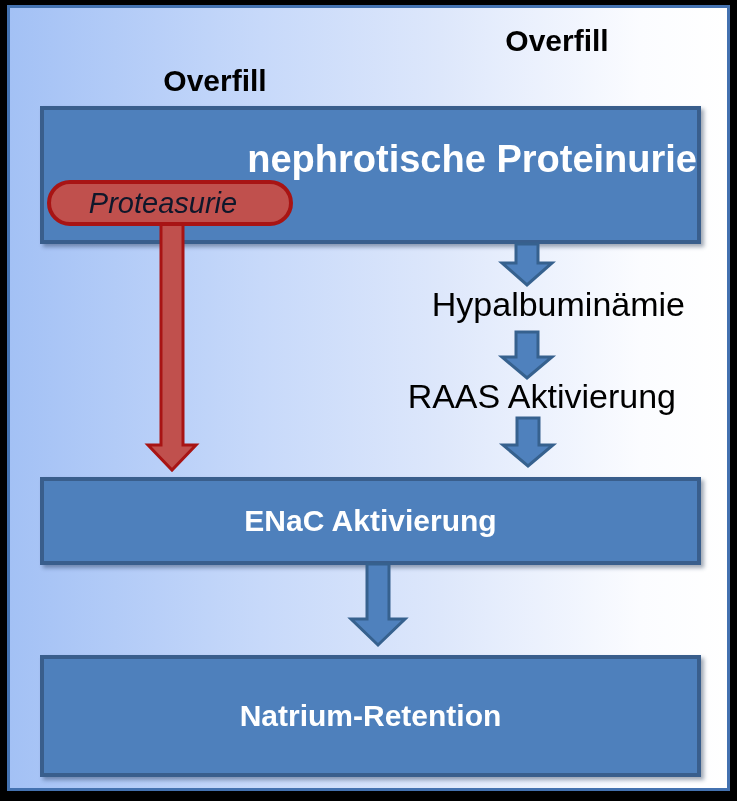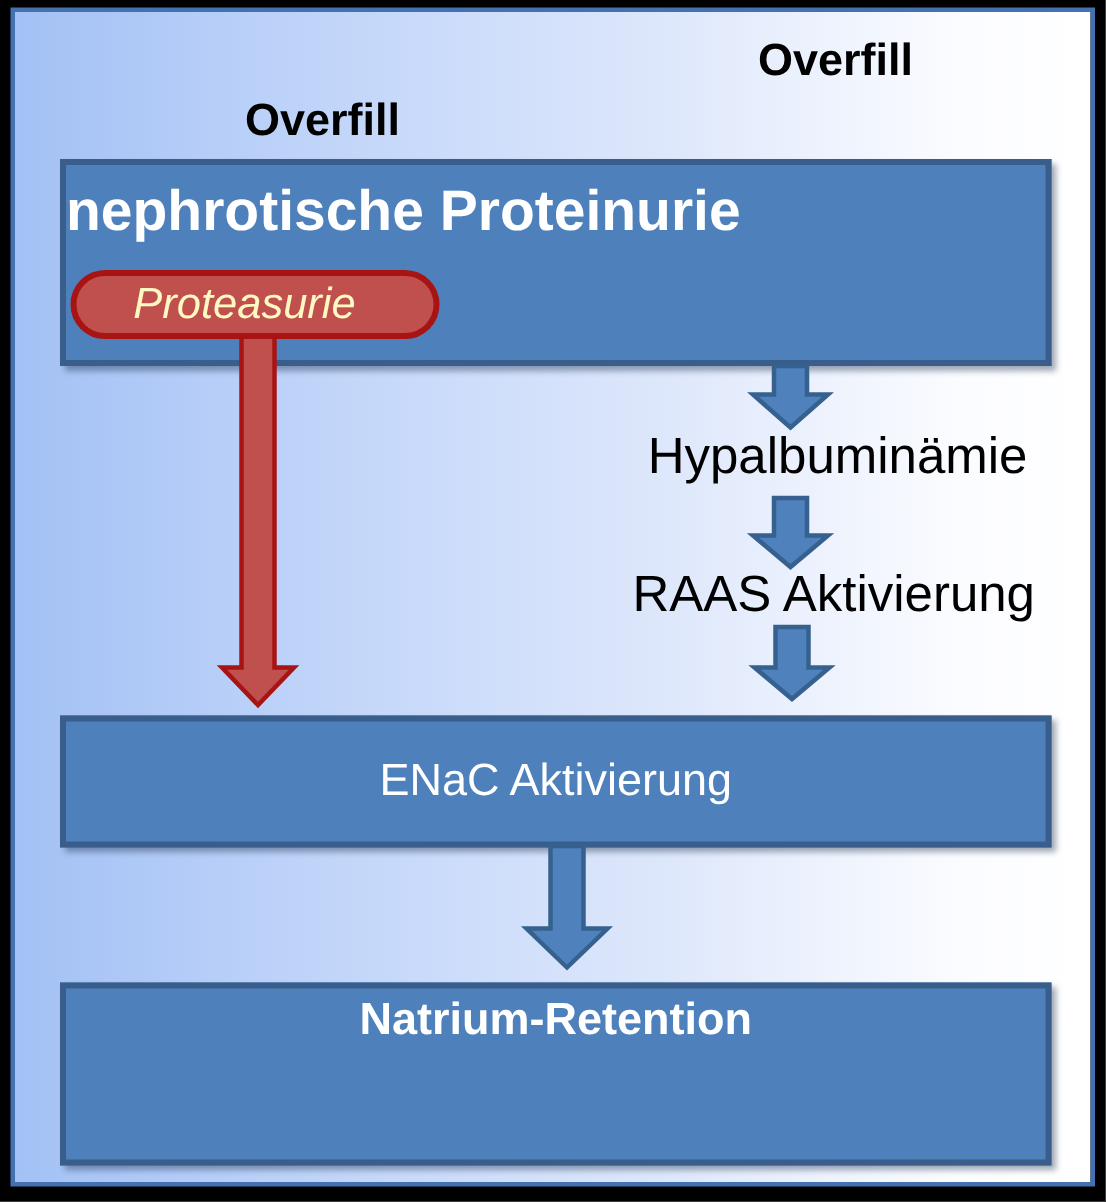--- a/index.html
+++ b/index.html
@@ -18,32 +18,32 @@
       background:linear-gradient(to right,var(--bg-left) 0%,#c7d9fa 35%,var(--bg-mid) 60%,#fbfcff 88%,var(--bg-right) 100%);}
   .stage{position:absolute;inset:0;}
   .col-label{position:absolute;top:20px;height:42px;line-height:42px;text-align:center;
       font-size:30px;font-weight:bold;color:var(--label-text);}
   .col-label.overfill{left:90px;width:250px;margin-top:40px;}
   .col-label.underfill{left:432px;width:250px;}
   .node-box{position:absolute;left:40px;width:661px;box-sizing:border-box;
       background:var(--box-fill);border:4px solid var(--box-border);
       box-shadow:3px 3px 4px rgba(20,40,70,.4);color:var(--box-text);}
   .box-proteinurie{top:106px;height:138px;}
-  .box-proteinurie .title{display:block;margin-top:10px;text-align:left;
+  .box-proteinurie .title{display:block;margin-top:28px;text-align:right;
       font-size:38px;font-weight:bold;}
   .pill{position:absolute;left:47px;top:180px;width:246px;height:46px;box-sizing:border-box;
       background:var(--red-fill);border:4px solid var(--red-border);border-radius:24px;
-      color:#fef9c3;font-size:29px;font-style:italic;display:flex;align-items:center;justify-content:center;
+      color:#0f172a;font-size:29px;font-style:italic;display:flex;align-items:center;justify-content:center;
       padding-right:14px;}
   .flow-label{position:absolute;text-align:right;font-size:34px;color:var(--label-text);}
   .label-hyp{left:375px;top:285px;width:310px;}
-  .label-raas{left:370px;top:377px;width:320px;}
+  .label-raas{left:356px;top:377px;width:320px;}
   .box-enac{top:477px;height:88px;display:flex;align-items:center;justify-content:center;
-      font-size:30px;font-weight:normal;}
-  .box-retention{top:655px;height:122px;display:flex;flex-direction:row;align-items:flex-start;
+      font-size:30px;font-weight:bold;}
+  .box-retention{top:655px;height:122px;display:flex;flex-direction:row;align-items:center;
       justify-content:center;font-size:30px;font-weight:bold;line-height:42px;}
   svg.arrow{position:absolute;overflow:visible;}
   .arr-blue{fill:var(--arrow-blue-fill);stroke:var(--arrow-blue-border);stroke-width:3;stroke-linejoin:miter;}
   .arr-red{fill:var(--red-fill);stroke:var(--red-border);stroke-width:3;stroke-linejoin:miter;}
 </style>
 </head>
 <body>
 
 <div class="canvas">
   <div class="bg"></div>

